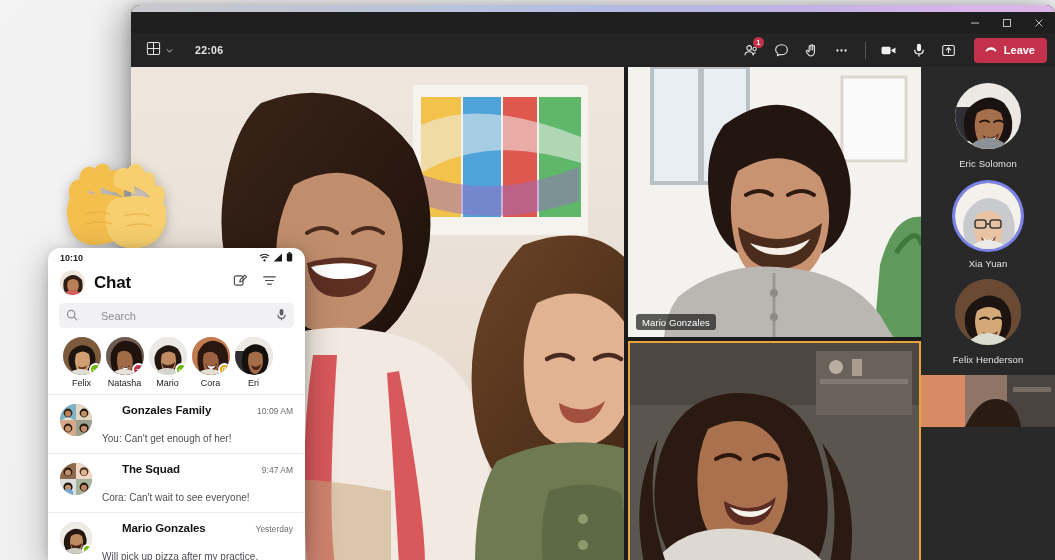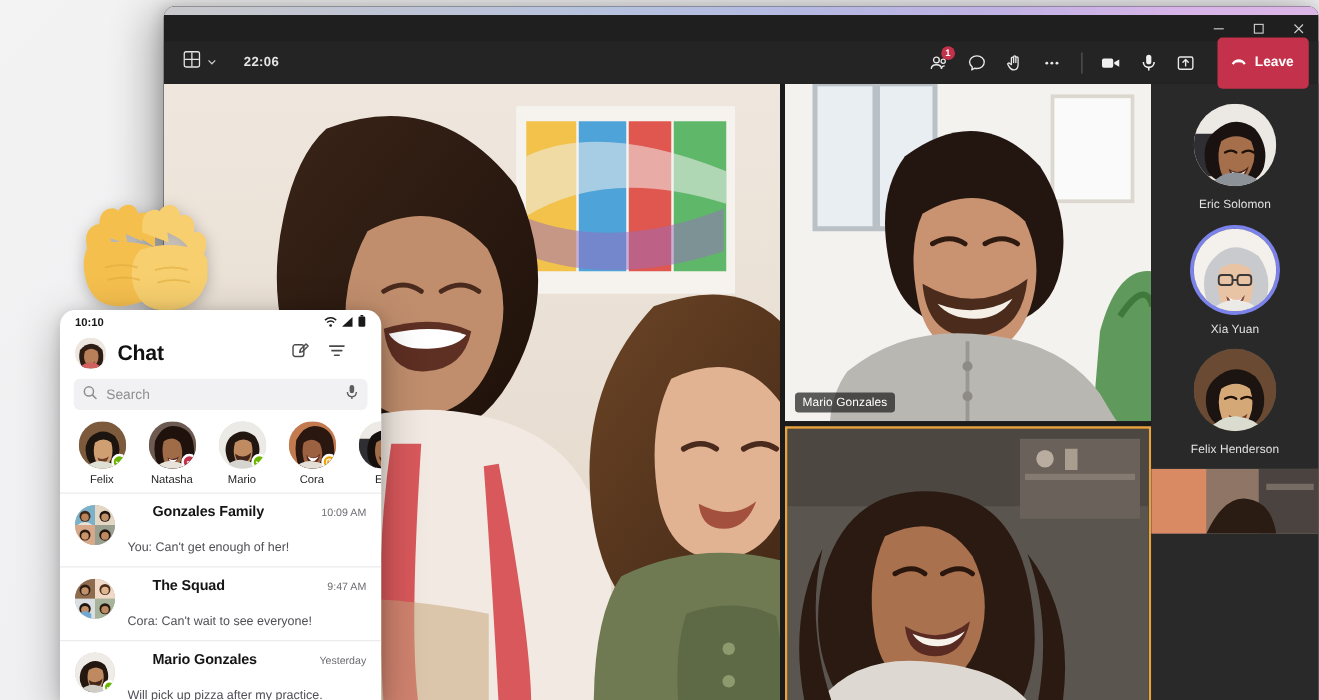--- a/index.html
+++ b/index.html
@@ -66,21 +66,21 @@
   .badge {
     position:absolute; top:0px; right:2px;
     min-width:11px; height:11px; padding:0 2px;
     background:#c4314b; color:#fff; border-radius:6px;
     font-size:7.5px; line-height:11px; text-align:center; font-weight:700;
   }
   .tb-divider { width:1px; height:17px; background:#555; margin:0 7px; }
   .leave-btn {
     margin-left:9px;
     background:#c4314b; color:#fff;
-    height:41px; border-radius:4px;
+    height:25px; border-radius:4px;
     display:flex; align-items:center; gap:5px;
     padding:0 12px 0 9px;
     font-size:11px; font-weight:600;
   }
 
   
   .stage { position:absolute; left:0; top:62px; width:100%; height:498px; background:#1b1b1b; }
 
   .tile { position:absolute; overflow:hidden; background:#2b2b2b; }
   .tile .photo { position:absolute; inset:0; }
@@ -138,24 +138,24 @@
   }
   .ph-status-icons { display:flex; align-items:center; gap:3px; }
   .ph-header {
     display:flex; align-items:center; padding:2px 28px 8px 12px; gap:9px;
   }
   .ph-avatar { width:25px; height:25px; border-radius:50%; overflow:hidden; flex:0 0 auto; }
   .ph-title { font-size:17px; font-weight:700; color:#111; letter-spacing:-.2px; }
   .ph-hdr-icons { margin-left:auto; display:flex; align-items:center; gap:14px; color:#4a4a4a; }
   .ph-search {
     margin:0 11px 9px 11px; height:25px; background:#f1f1f3; border-radius:5px;
-    display:flex; align-items:center; padding:0 7px; gap:7px;
+    display:flex; align-items:center; padding:0 7px; gap:23px;
   }
   .ph-search-text { font-size:11px; color:#8d8d92; flex:1; }
-  .ph-contacts { display:flex; padding:0 0 6px 12px; gap:13px; overflow:hidden; }
+  .ph-contacts { display:flex; padding:0 0 6px 12px; overflow:hidden; }
   .contact { width:43px; flex:0 0 auto; display:flex; flex-direction:column; align-items:center; }
   .cav { width:38px; height:38px; border-radius:50%; overflow:hidden; position:relative; background:#ddd; }
   .presence {
     position:absolute; right:-1px; bottom:-1px; width:13px; height:13px;
     border-radius:50%; border:2px solid #fff;
     display:flex; align-items:center; justify-content:center;
   }
   .cname { margin-top:3px; font-size:9px; color:#222; white-space:nowrap; }
   .ph-list { border-top:1px solid #ececee; }
   .chatrow { display:flex; gap:10px; padding:9px 12px 9px 12px; border-bottom:1px solid #ececee; align-items:flex-start; }

